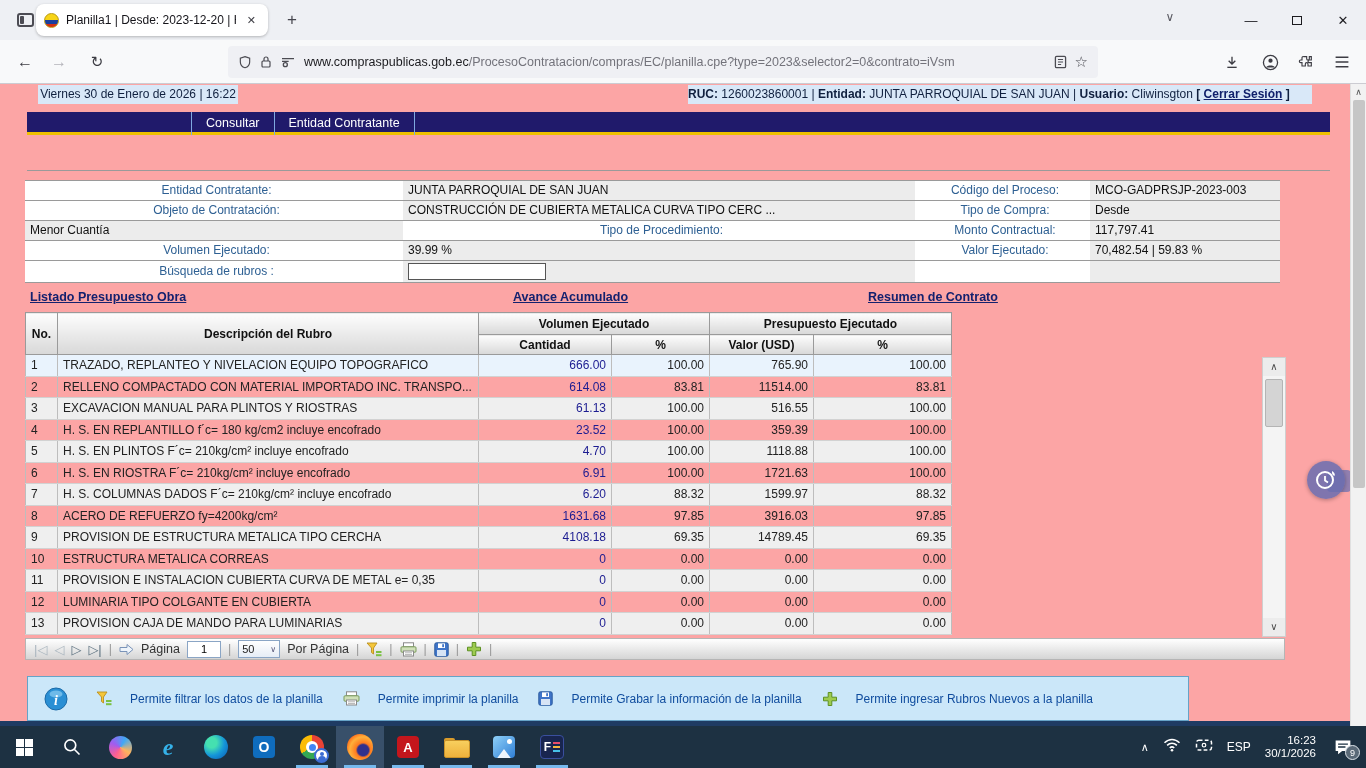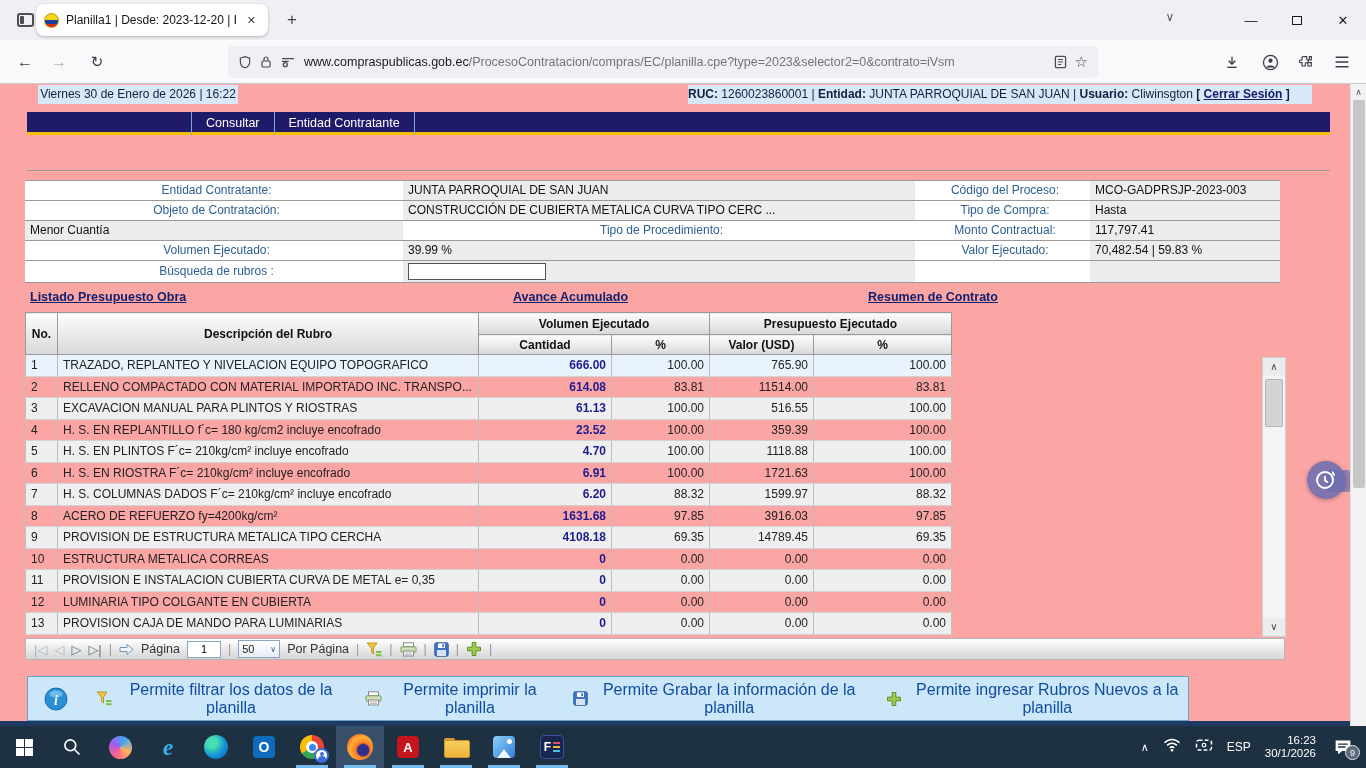--- a/index.html
+++ b/index.html
@@ -59,40 +59,40 @@
 
   .navlink { position:absolute; top:206px; font-size:12.5px; font-weight:bold; color:#14216e; text-decoration:underline; cursor:pointer; }
   #link-1 { left:30px; } #link-2 { left:513px; } #link-3 { left:868px; }
 
   #rubros { position:absolute; left:25px; top:228px; width:926px; border-collapse:collapse; table-layout:fixed; font-size:12px; }
   #rubros th { border:1px solid #9a9a9a; background:linear-gradient(#fdfdfd,#d8d8d8); font-weight:bold; color:#111; text-align:center; }
   #rubros thead tr:first-child th { height:22px; }
   #rubros thead tr:last-child th { height:20px; }
   #rubros td { border-left:1px solid #bdbdbd; border-right:1px solid #bdbdbd; border-bottom:1px solid #d2d2d2; height:21.5px; padding:0 5px; overflow:hidden; white-space:nowrap; color:#222; }
   #rubros td.num { text-align:right; }
-  #rubros td.cant { text-align:right; font-weight:bold; color:#1c1c91;margin-top:48px; }
+  #rubros td.cant { text-align:right; font-weight:normal; color:#1c1c91;margin-top:48px; }
   #rubros tr.hl { background:#e9f3fd; }
   #rubros tr.alt { background:#efefef; }
 
   #tbl-scroll { position:absolute; left:1262px; top:273px; width:24px; height:280px; background:#f4f4f4; border:1px solid #cfcfcf; }
   #tbl-scroll .arr { width:100%; text-align:center; font-size:10px; color:#4a4a4a; height:18px; line-height:18px; background:#ececec; }
   #tbl-scroll .arr.dn { position:absolute; bottom:0; }
   #tbl-thumb { position:absolute; left:2px; top:21px; width:18px; height:48px; background:#d4d4d4; border:1px solid #b4b4b4; border-radius:2px; }
 
   #pager { position:absolute; left:25px; top:554px; width:1260px; height:22px; background:linear-gradient(#ffffff,#d5d5d5); border:1px solid #b5b5b5; display:flex; align-items:center; gap:7px; padding-left:8px; font-size:12.5px; color:#333; }
   #pager .sep { color:#999; }
   #pager .navic { font-size:13px; line-height:13px; }
   .nv-dis { color:#aab6bf; } .nv-en { color:#5d7280; }
   #page-input { width:34px; height:17px; border:1px solid #8aa5c5; text-align:center; font-size:11px; }
   #combo { width:42px; height:18px; border:1px solid #8aa5c5; background:linear-gradient(#fff,#e6edf6); display:flex; align-items:center; justify-content:space-between; padding:0 3px; font-size:11px; color:#222; }
   #combo .ca { font-size:8px; color:#557; }
   #pager .ic { display:flex; align-items:center; }
 
   #legend { position:absolute; left:27px; top:592px; width:1162px; height:45px; background:#cbe7f9; border:1px solid #66a3c7; display:flex; align-items:center; padding-left:16px; gap:20px; }
-  #legend .item { display:flex; align-items:center; gap:5px; font-size:16px; color:#0f4c9e;text-align:center; }
+  #legend .item { display:flex; align-items:center; gap:18px; font-size:12px; color:#0f4c9e;text-align:center; }
   #info-ic { margin-right:8px; display:flex; }
 
   #bottom-bar { position:absolute; left:0; top:637px; width:1366px; height:5px; background:#1f3b63; }
 
   #float-widget { position:absolute; left:1307px; top:377px; width:40px; height:40px; }
   #float-widget .tabrect { position:absolute; right:-4px; top:9px; width:24px; height:22px; background:rgba(110,115,180,.75); border-radius:4px; }
   #float-widget .circ { position:absolute; left:0; top:0; width:38px; height:38px; border-radius:50%; background:rgba(104,108,175,.85); display:flex; align-items:center; justify-content:center; box-shadow:0 1px 4px rgba(0,0,0,.3); }
 
   
   #taskbar { position:absolute; top:726px; left:0; width:1366px; height:42px; background:#1d3142; display:flex; align-items:stretch; }
@@ -222,21 +222,21 @@
   <div id="title-rule"></div>
 
   <div id="details">
       <div class="cell lbl">Entidad Contratante:</div>
       <div class="cell val">JUNTA PARROQUIAL DE SAN JUAN</div>
       <div class="cell lbl">Código del Proceso:</div>
       <div class="cell val">MCO-GADPRSJP-2023-003</div>
       <div class="cell lbl">Objeto de Contratación:</div>
       <div class="cell val">CONSTRUCCIÓN DE CUBIERTA METALICA CURVA TIPO CERC ...</div>
       <div class="cell lbl">Tipo de Compra:</div>
-      <div class="cell val">Hasta</div>
+      <div class="cell val">Desde</div>
       <div class="cell val">Menor Cuantía</div>
       <div class="cell lbl">Tipo de Procedimiento:</div>
       <div class="cell lbl">Monto Contractual:</div>
       <div class="cell val">117,797.41</div>
       <div class="cell lbl">Volumen Ejecutado:</div>
       <div class="cell val">39.99 %</div>
       <div class="cell lbl">Valor Ejecutado:</div>
       <div class="cell val">70,482.54 | 59.83 %</div>
       <div class="cell lbl srch">Búsqueda de rubros :</div>
       <div class="cell val srch"><input id="rubro-search" style=""></div>

